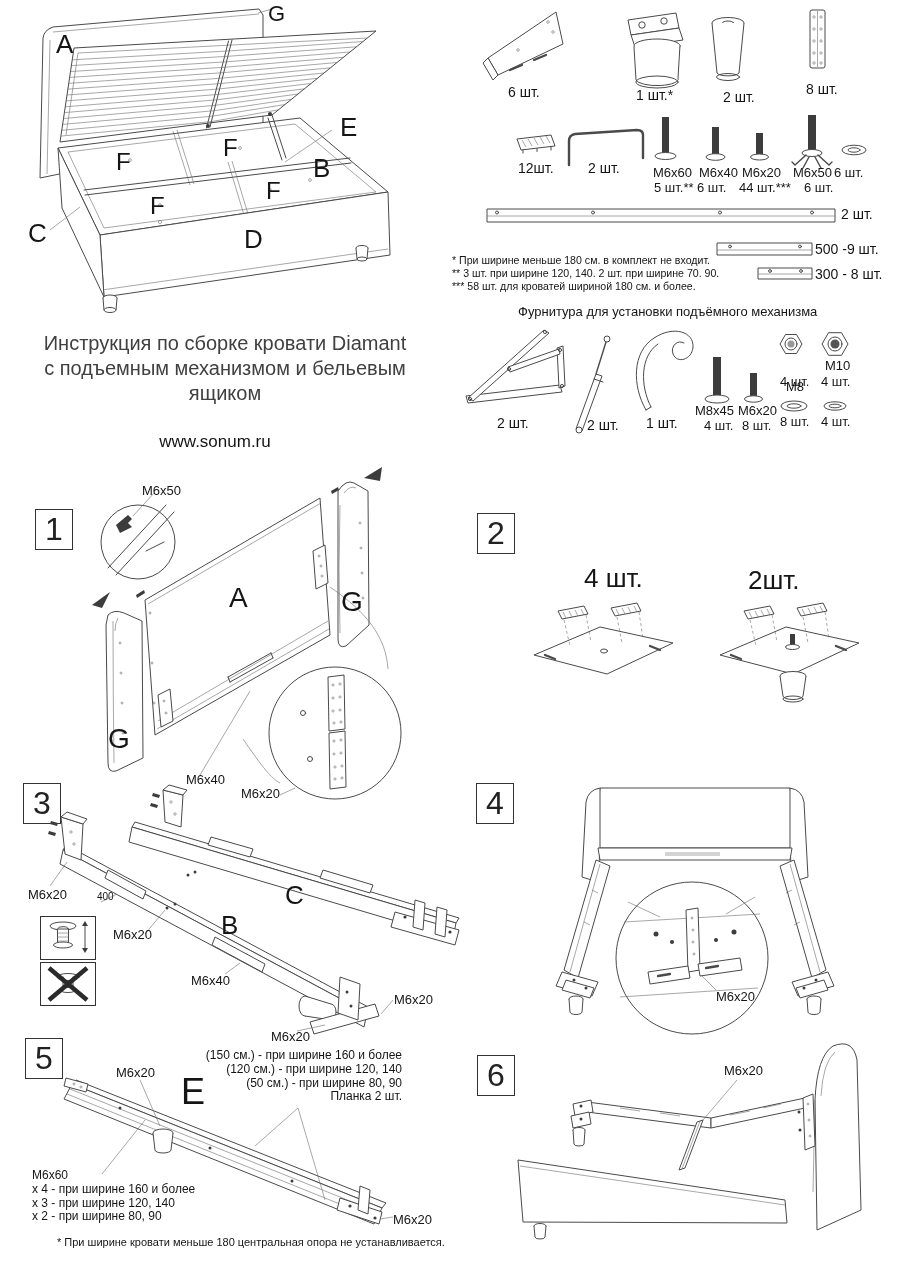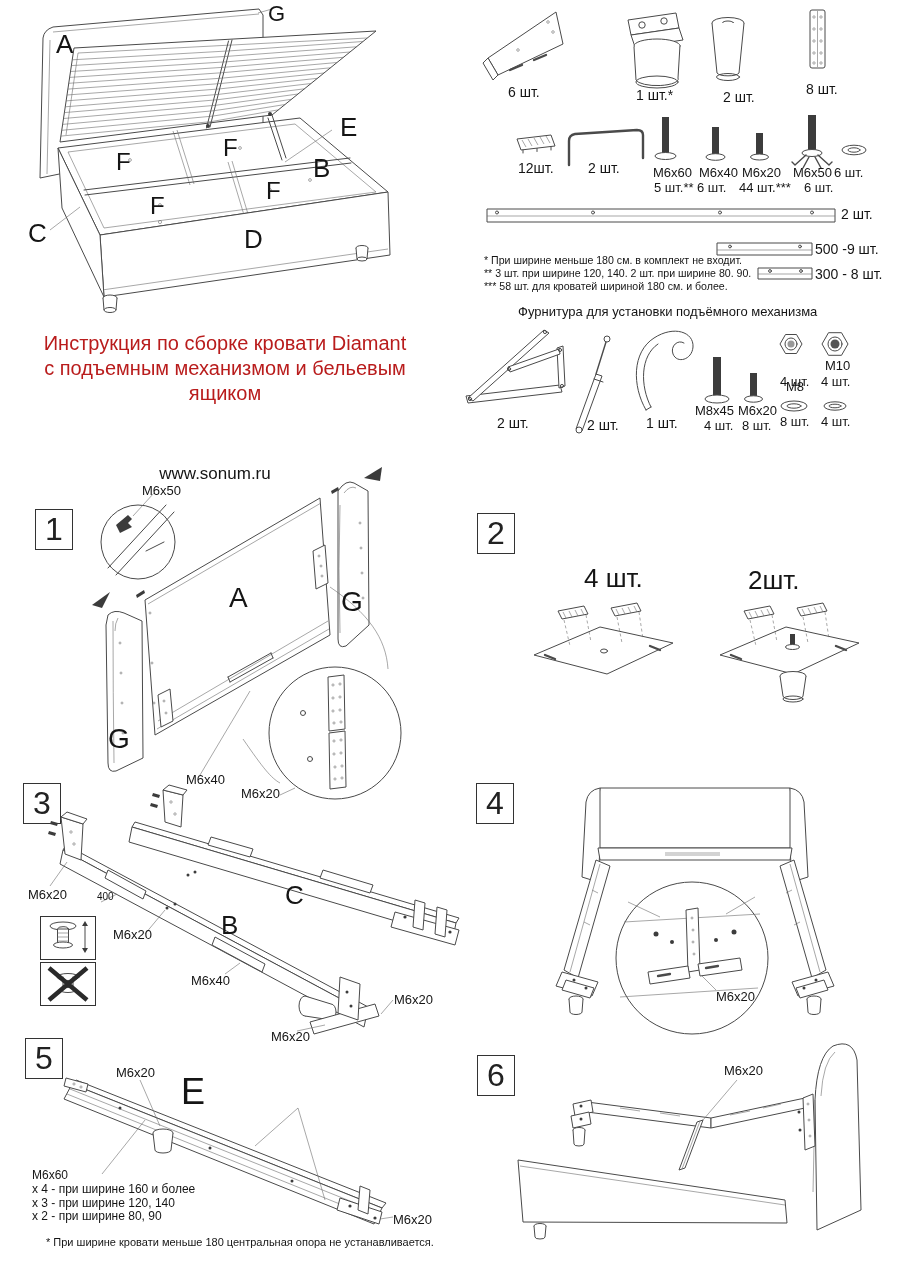--- a/index.html
+++ b/index.html
@@ -15,22 +15,22 @@
   .s{fill:none;stroke:#4a4a4a;stroke-width:1;stroke-linejoin:round;stroke-linecap:round;}
   .f{fill:#fff;stroke:#4a4a4a;stroke-width:1;stroke-linejoin:round;}
   .t{fill:none;stroke:#6d6d6d;stroke-width:.6;}
   .d{fill:#3c3c3c;stroke:none;}
   .w2{stroke-width:2.3;}
   .dash{stroke-dasharray:3 2.6;}
   .notes div{font-size:10.6px;line-height:12.8px;}
   .rlines div{font-size:12px;line-height:13.8px;text-align:right;}
   .llines div{font-size:12px;line-height:13.8px;}
   .title{position:absolute;left:15px;top:331px;width:420px;text-align:center;
-         font-size:20px;line-height:25px;color:#b91c1c;}
-  .site{position:absolute;left:100px;top:432px;width:230px;text-align:center;font-size:17px;margin-top:32px;}
+         font-size:20px;line-height:25px;color:#404040;}
+  .site{position:absolute;left:100px;top:432px;width:230px;text-align:center;font-size:17px;}
 </style>
 </head>
 <body>
 
 <div id="page">
 
   <svg style="left:10px;top:0" width="450" height="315" viewBox="0 0 450 315">
     <g>
       <path class="f" d="M30,178 L33,38 Q34,30 43,27 L249,9 L253,15 L253,132 L30,178 Z"></path>
       <path class="t" d="M37,174 L40,40 M43,32 L249,14"></path>
@@ -187,23 +187,23 @@
   <span class="lbl" style="left:699px;top:166px">M6x40</span>
   <span class="lbl" style="left:697px;top:181px">6 шт.</span>
   <span class="lbl" style="left:742px;top:166px">M6x20</span>
   <span class="lbl" style="left:739px;top:181px">44 шт.***</span>
   <span class="lbl" style="left:793px;top:166px">M6x50</span>
   <span class="lbl" style="left:804px;top:181px">6 шт.</span>
   <span class="lbl" style="left:834px;top:166px">6 шт.</span>
   <span class="lbl q" style="left:841px;top:207px">2 шт.</span>
   <span class="lbl q" style="left:815px;top:242px">500 -9 шт.</span>
   <span class="lbl q" style="left:815px;top:267px">300 - 8 шт.</span>
-  <div class="abs notes" style="left:484px;top:254px">
+  <div class="abs notes" style="left:452px;top:254px">
     <div>* При ширине меньше 180 см. в комплект не входит.</div>
-    <div>** 3 шт. при ширине 120, 140. 2 шт. при ширине 80. 90.</div>
+    <div>** 3 шт. при ширине 120, 140. 2 шт. при ширине 70. 90.</div>
     <div>*** 58 шт. для кроватей шириной 180 см. и более.</div>
   </div>
 
   <span class="lbl" style="left:518px;top:305px">Фурнитура для установки подъёмного механизма</span>
   <svg style="left:460px;top:322px" width="440" height="112" viewBox="0 0 440 112">
     <g>
       <path class="f" d="M6,74 L100,63 L102,70 L8,81 Z"></path>
       <path class="f" d="M8,76 L84,8 L89,11 L13,79 Z"></path>
       <path class="f" d="M97,26 L103,24 L105,64 L99,66 Z"></path>
       <path class="f" d="M48,45 L99,27 L100,32 L50,50 Z"></path>
@@ -516,20 +516,26 @@
       <circle class="d" cx="320" cy="128" r="1.6"></circle>
         <circle class="d" cx="345" cy="140" r="1.6"></circle>
       <circle class="d" cx="90" cy="30" r="1.5"></circle>
         <circle class="d" cx="180" cy="70" r="1.5"></circle>
         <circle class="d" cx="262" cy="103" r="1.5"></circle>
     </g>
     <path class="t" d="M268,30 L225,68 M268,30 L295,122 M110,2 L130,48 M72,96 L115,42 M363,139 L350,141"></path>
   </svg>
   <span class="lbl" style="left:116px;top:1066px">M6x20</span>
   <span class="lbl" style="left:181px;top:1072px;font-size:36px">E</span>
+  <div class="abs rlines" style="left:195px;top:1049px;width:207px">
+    <div>(150 см.) - при ширине 160 и более</div>
+    <div>(120 см.) - при ширине 120, 140</div>
+    <div>(50 см.) - при ширине 80, 90</div>
+    <div>Планка 2 шт.</div>
+  </div>
   <div class="abs llines" style="left:32px;top:1169px">
     <div>M6x60</div>
     <div>x 4 - при ширине 160 и более</div>
     <div>x 3 - при ширине 120, 140</div>
     <div>x 2 - при ширине 80, 90</div>
   </div>
   <span class="lbl" style="left:393px;top:1213px">M6x20</span>
 
   <div class="stepbox" style="left:477px;top:1055px">
     <span>6</span>
@@ -561,15 +567,15 @@
       <circle class="t" cx="293" cy="62" r="1"></circle>
         <circle class="t" cx="294" cy="78" r="1"></circle>
         <circle class="t" cx="295" cy="94" r="1"></circle>
       <circle class="d" cx="284" cy="70" r="1.5"></circle>
         <circle class="d" cx="285" cy="88" r="1.5"></circle>
     </g>
     <path class="t" d="M222,38 L188,78"></path>
   </svg>
   <span class="lbl" style="left:724px;top:1064px">M6x20</span>
 
-  <span class="lbl" style="left:46px;top:1236px;font-size:11px">* При ширине кровати меньше 180 центральная опора не устанавливается.</span>
+  <span class="lbl" style="left:57px;top:1236px;font-size:11px">* При ширине кровати меньше 180 центральная опора не устанавливается.</span>
 
 </div>
 
 </body></html>

